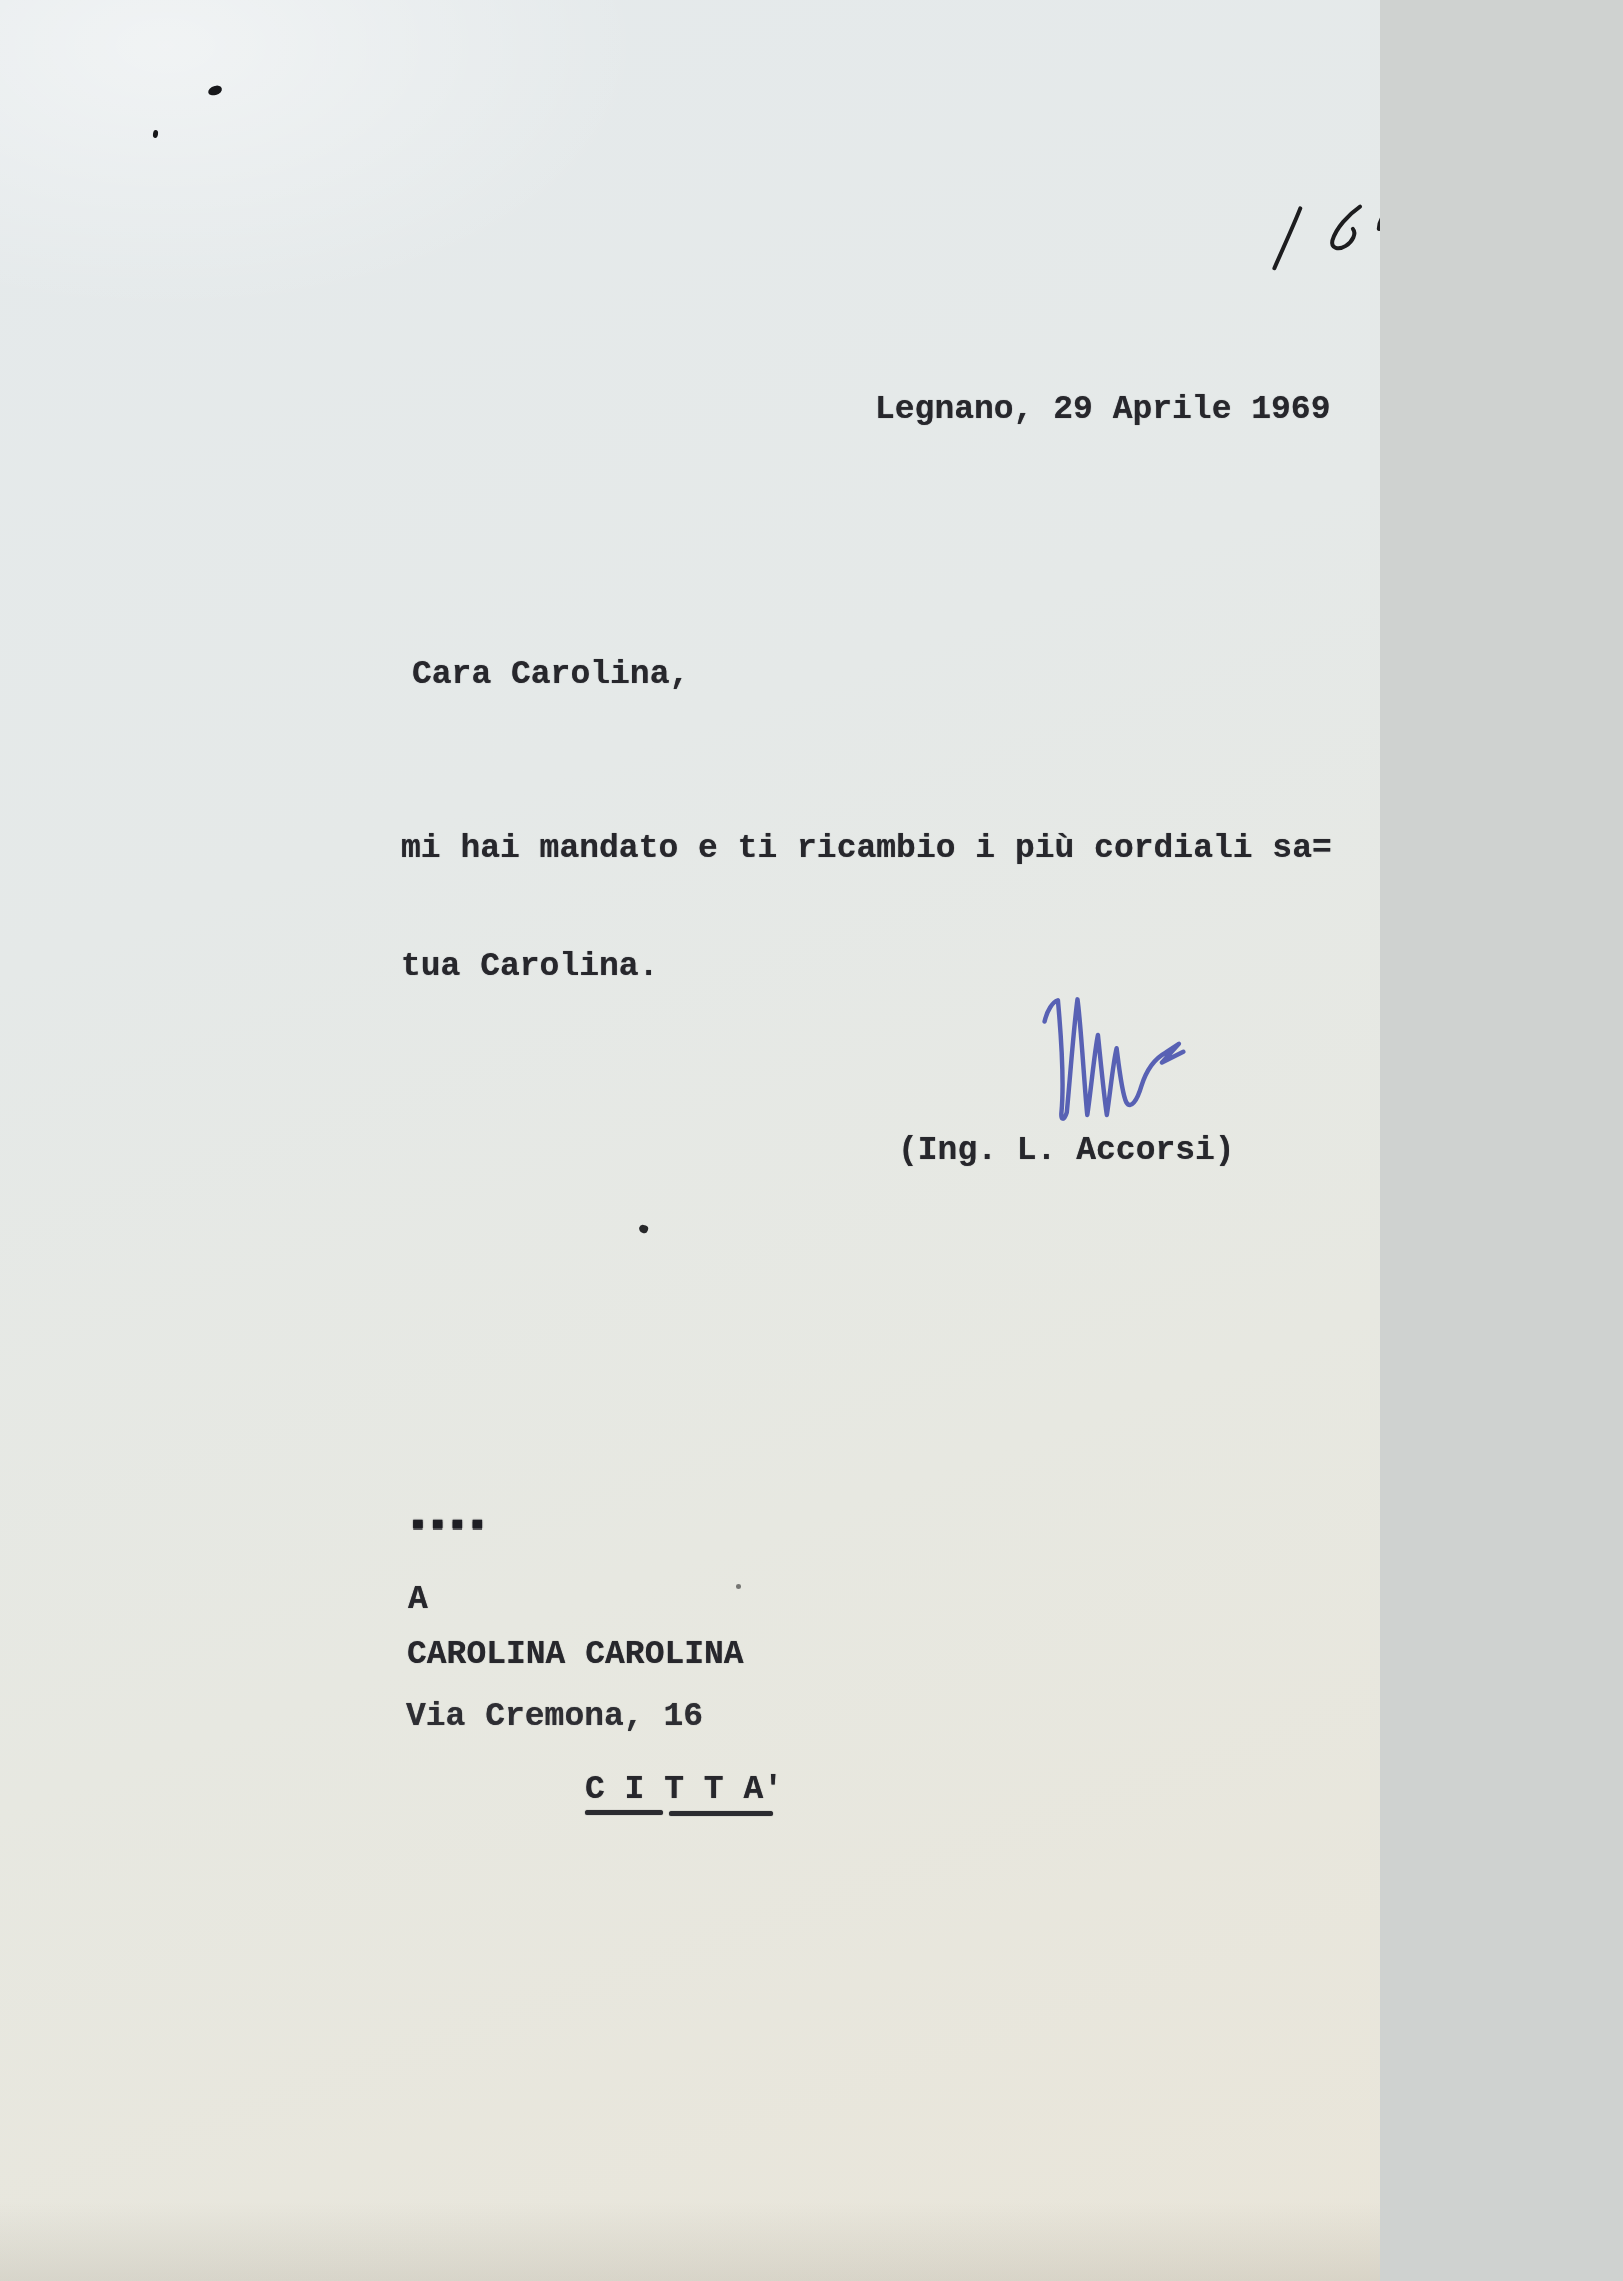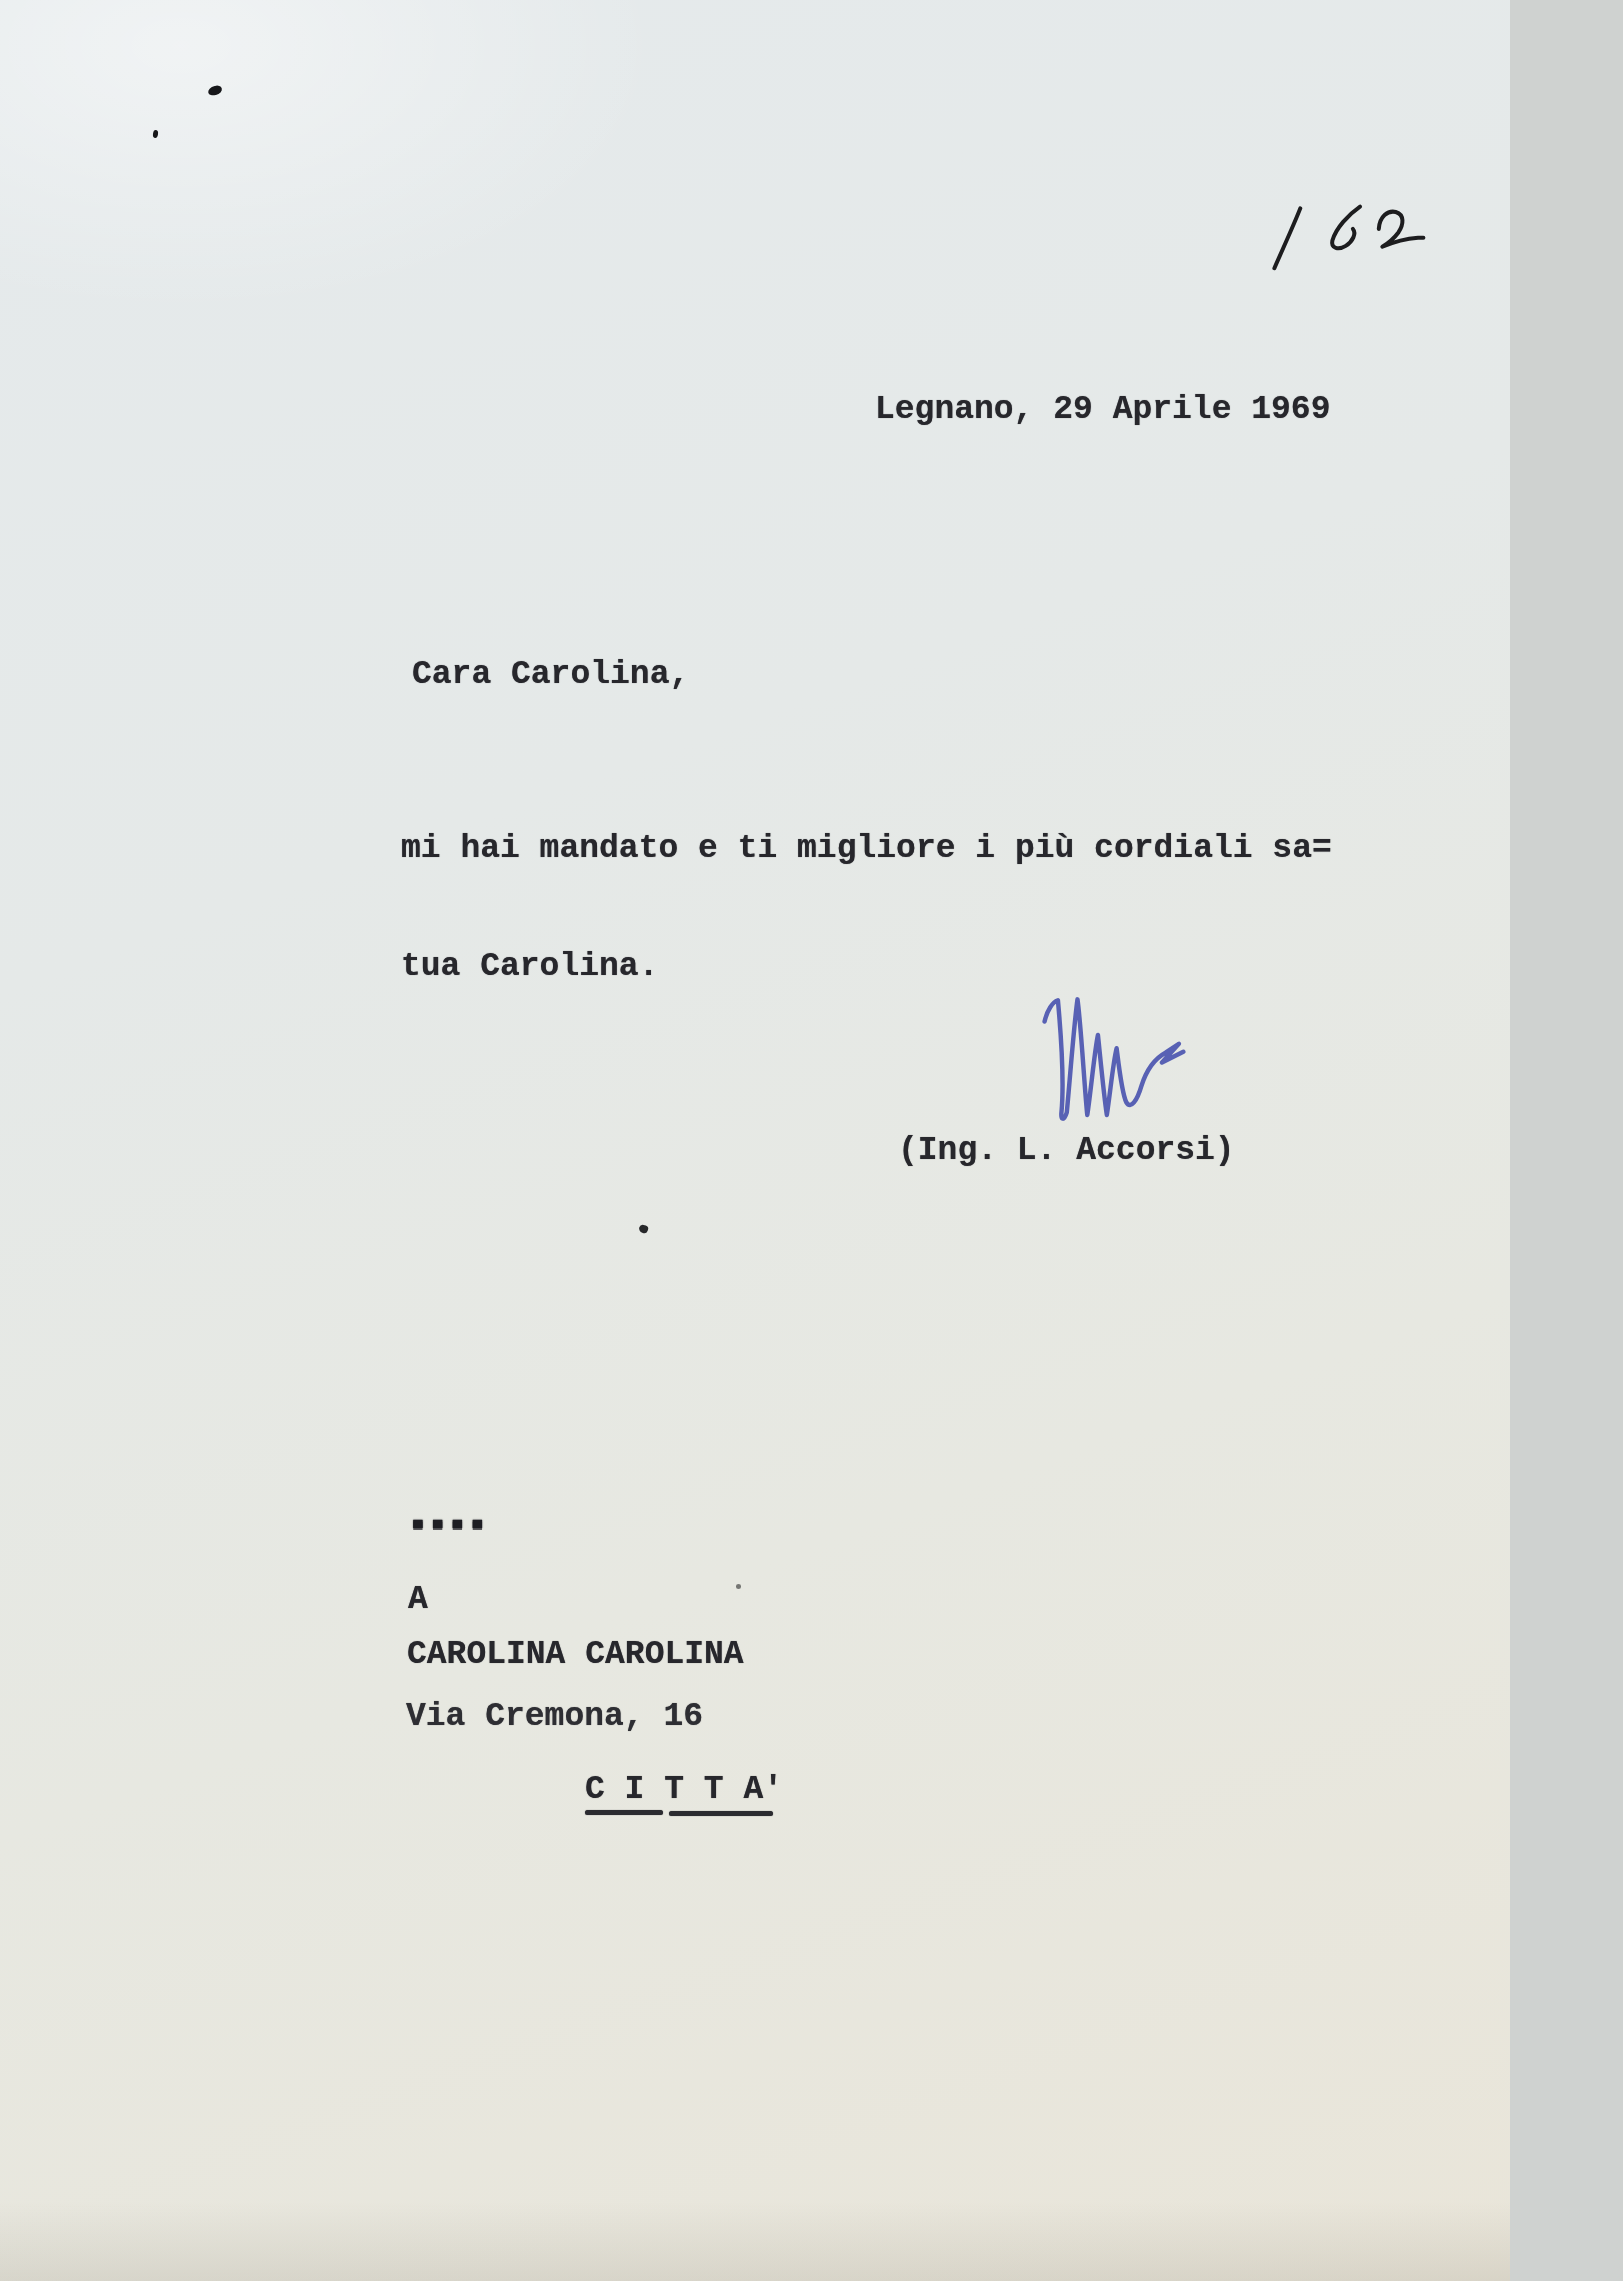--- a/index.html
+++ b/index.html
@@ -1,18 +1,18 @@
 <!DOCTYPE html>
 <html style="font-size:14.3px"><head>
 <meta charset="utf-8">
 <style>
   html,body{margin:0;padding:0;background:#cfd2d0;}
   .paper{
     position:relative;
-    width:1510px;height:2281px;
+    width:1380px;height:2281px;
     overflow:hidden;
     background:
       radial-gradient(ellipse 802px 446px at 12% 2%, rgba(255,255,255,0.45), rgba(255,255,255,0) 60%),
       linear-gradient(to bottom, rgba(0,0,0,0) 96.5%, rgba(95,88,70,0.12) 100%),
       linear-gradient(160deg, #e5eaec 0%, #e5e9e8 35%, #e7e8e1 65%, #e9e5d9 100%);
   }
   .typed{
     position:absolute;
     font-family:"Liberation Mono","DejaVu Sans Mono",monospace;
     font-size:33px;
@@ -57,21 +57,21 @@
       <path d="M1459 234 C1452 252 1440 278 1430 301"></path>
       <path d="M1526 232 C1513 241 1499 256 1495 270 C1493 279 1502 281 1510 276 C1518 271 1522 262 1518 257"></path>
       <path d="M1547 257 C1548 243 1557 236 1566 238 C1576 241 1575 252 1569 261 C1563 269 1556 274 1551 277 C1563 272 1578 268 1591 267 L1597 267"></path>
     </g>
   </svg>
 
   <div class="typed" style="left:875px;top:393px">Legnano, 29 Aprile 1969</div>
 
   <div class="typed" style="left:412px;top:658px">Cara Carolina,</div>
 
-  <div class="typed" style="left:401px;top:832px">mi hai mandato e ti migliore i più cordiali sa=</div>
+  <div class="typed" style="left:401px;top:832px">mi hai mandato e ti ricambio i più cordiali sa=</div>
   <div class="typed" style="left:401px;top:950px">tua Carolina.</div>
 
   <svg style="left:1025px;top:985px" width="169" height="147" viewBox="1150 1105 190 165" aria-label="signature of Ing. L. Accorsi">
     <path fill="none" stroke="#4852ae" stroke-width="5" stroke-linecap="round" stroke-linejoin="round" opacity="0.9" d="M1172 1146
          C1175 1133 1181 1124 1187 1122
          C1190 1155 1194 1215 1191 1248
          C1190 1257 1194 1258 1197 1248
          C1201 1205 1205 1150 1209 1121
          C1213 1150 1217 1222 1220 1251
          C1224 1225 1228 1180 1232 1161

